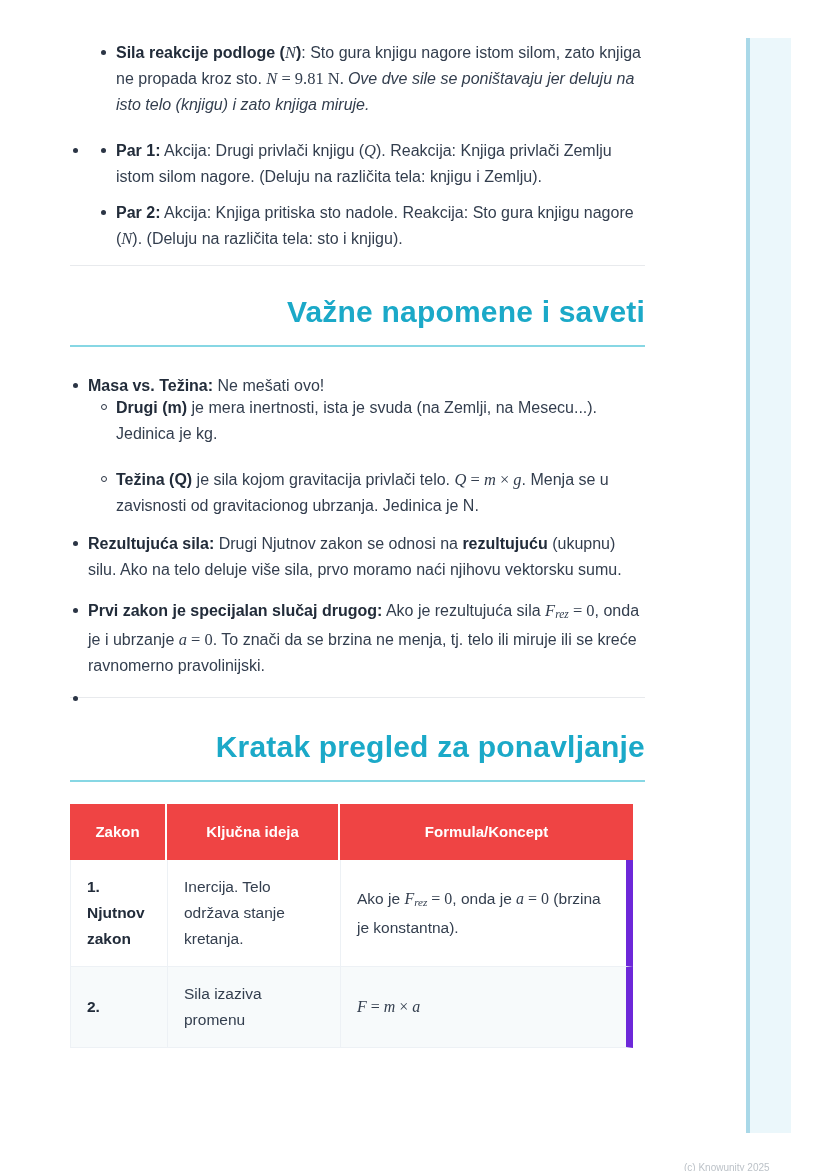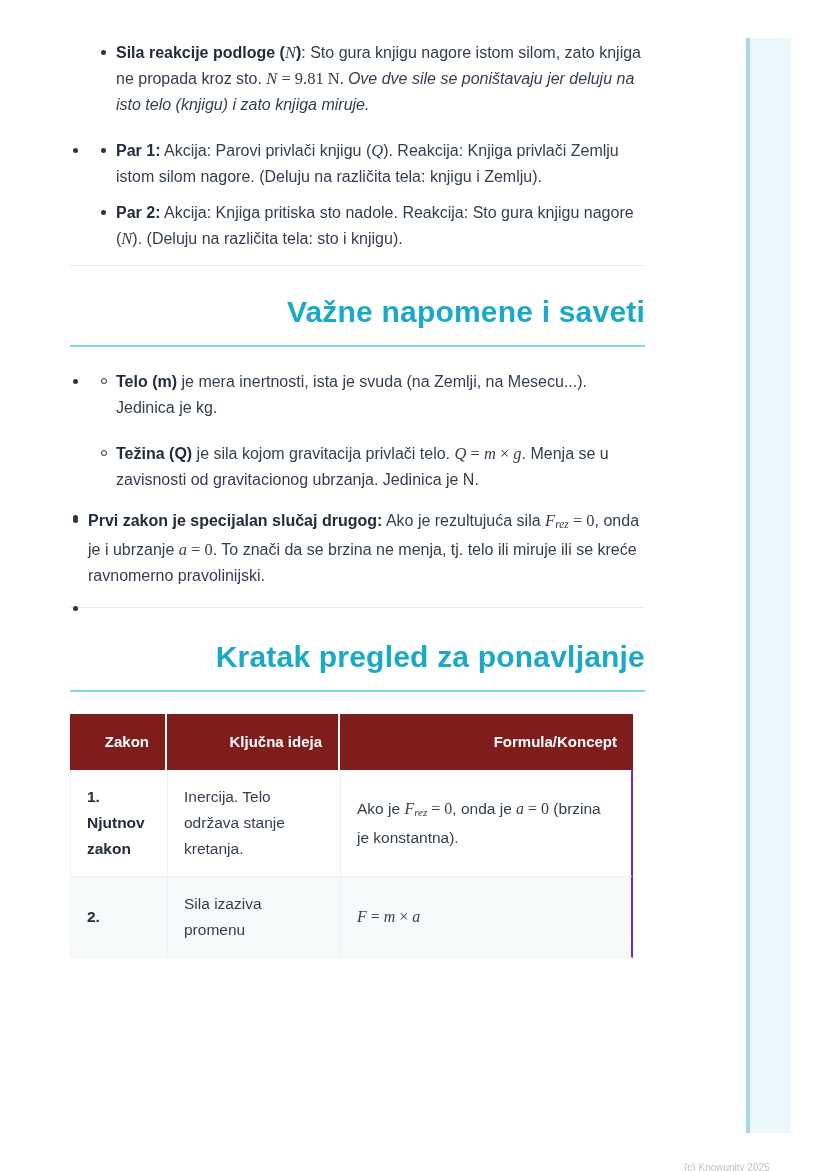--- a/index.html
+++ b/index.html
@@ -27,29 +27,29 @@
   h2{color:#1ba9c8;font-size:30px;line-height:38px;font-weight:700;margin:0;letter-spacing:.2px;text-align:right;}
   .h2-underline{height:2px;background:#87d7e4;margin-top:14px;width:575px;}
   .divider{height:1px;background:#e8eaed;width:575px;}
 
   
   table.review{border-collapse:separate;border-spacing:0;table-layout:fixed;width:563px;margin-top:22px;}
   table.review col.c1{width:97px;}
   table.review col.c2{width:173px;}
   table.review col.c3{width:293px;}
   table.review th{
-    background:#7f1d1d;color:#ffffff;font-weight:700;font-size:15px;line-height:26px;
-    text-align:right;padding:15px 16px;border-right:2px solid #ffffff;vertical-align:middle;
+    background:#ef4444;color:#ffffff;font-weight:700;font-size:15px;line-height:26px;
+    text-align:center;padding:15px 16px;border-right:2px solid #ffffff;vertical-align:middle;
   }
   table.review th:last-child{border-right:none;}
   table.review td{
     padding:14px 16px;font-size:15.5px;line-height:26px;vertical-align:middle;
     border-bottom:1px solid #edf1f5;border-left:1px solid #edf1f5;background:#ffffff;
   }
-  table.review td:last-child{border-right:2px solid #6d28d9;margin-top:31px;}
+  table.review td:last-child{border-right:7px solid #6d28d9;margin-top:31px;}
   table.review tr.alt td{background:#f7fafb;}
   td.zakon{font-weight:700;color:#222c3a;}
 
   
   .edge-line{position:absolute;left:746px;top:38px;width:4px;height:1095px;background:rgba(164,214,231,0.95);z-index:4;}
   .edge-band{position:absolute;left:750px;top:38px;width:41px;height:1095px;background:rgba(210,238,246,0.45);z-index:4;}
   .copyright{position:absolute;left:684px;top:1161px;font-size:10px;line-height:14px;color:#bcc2c8;z-index:3;}
 </style>
 </head>
 <body>
@@ -60,47 +60,49 @@
     <div>
       <div class="li lvl2" style="margin-top:40px">
         <span class="bullet"></span>
         <span><span class="seg-b">Sila reakcije podloge (</span><span class="seg-m">N</span><span class="seg-b">)</span><span>: Sto gura knjigu nagore istom silom, zato knjiga ne propada kroz sto. </span><span class="seg-m">N</span><span class="seg-mr"> = 9.81 N. </span><span class="seg-i">Ove dve sile se poništavaju jer deluju na isto telo (knjigu) i zato knjiga miruje.</span></span>
       </div>
       <div class="li" style="margin-top:20px">
         <span class="bullet"></span>
       </div>
       <div class="li lvl2" style="margin-top:14px">
         <span class="bullet"></span>
-        <span><span class="seg-b">Par 1:</span><span> Akcija: Parovi privlači knjigu (</span><span class="seg-m">Q</span><span>). Reakcija: Knjiga privlači Zemlju istom silom nagore. (Deluju na različita tela: knjigu i Zemlju).</span></span>
+        <span><span class="seg-b">Par 1:</span><span> Akcija: Drugi privlači knjigu (</span><span class="seg-m">Q</span><span>). Reakcija: Knjiga privlači Zemlju istom silom nagore. (Deluju na različita tela: knjigu i Zemlju).</span></span>
       </div>
       <div class="li lvl2" style="margin-top:10px">
         <span class="bullet"></span>
         <span><span class="seg-b">Par 2:</span><span> Akcija: Knjiga pritiska sto nadole. Reakcija: Sto gura knjigu nagore (</span><span class="seg-m">N</span><span>). (Deluju na različita tela: sto i knjigu).</span></span>
       </div>
     </div>
 
     <div class="divider" style="margin-top:13px"></div>
 
     <h2 style="margin-top:27px">Važne napomene i saveti</h2>
     <div class="h2-underline"></div>
 
     <div>
       <div class="li" style="margin-top:26px">
         <span class="bullet"></span>
+        <span><span class="seg-b">Masa vs. Težina:</span><span> Ne mešati ovo!</span></span>
       </div>
       <div class="li lvl2" style="margin-top:-4px">
         <span class="bullet circle"></span>
-        <span><span class="seg-b">Telo (m)</span><span> je mera inertnosti, ista je svuda (na Zemlji, na Mesecu...). Jedinica je kg.</span></span>
+        <span><span class="seg-b">Drugi (m)</span><span> je mera inertnosti, ista je svuda (na Zemlji, na Mesecu...). Jedinica je kg.</span></span>
       </div>
       <div class="li lvl2" style="margin-top:20px">
         <span class="bullet circle"></span>
         <span><span class="seg-b">Težina (Q)</span><span> je sila kojom gravitacija privlači telo. </span><span class="seg-m">Q</span><span class="seg-mr"> = </span><span class="seg-m">m</span><span class="seg-mr"> × </span><span class="seg-m">g</span><span>. Menja se u zavisnosti od gravitacionog ubrzanja. Jedinica je N.</span></span>
       </div>
       <div class="li" style="margin-top:12px">
         <span class="bullet"></span>
+        <span><span class="seg-b">Rezultujuća sila:</span><span> Drugi Njutnov zakon se odnosi na </span><span class="seg-b">rezultujuću</span><span> (ukupnu) silu. Ako na telo deluje više sila, prvo moramo naći njihovu vektorsku sumu.</span></span>
       </div>
       <div class="li" style="margin-top:15px">
         <span class="bullet"></span>
         <span><span class="seg-b">Prvi zakon je specijalan slučaj drugog:</span><span> Ako je rezultujuća sila </span><span class="seg-m">F</span><span class="seg-sub">rez</span><span class="seg-mr"> = 0</span><span>, onda je i ubrzanje </span><span class="seg-m">a</span><span class="seg-mr"> = 0</span><span>. To znači da se brzina ne menja, tj. telo ili miruje ili se kreće ravnomerno pravolinijski.</span></span>
       </div>
       <div class="li" style="margin-top:7px">
         <span class="bullet"></span>
       </div>
     </div>
 

